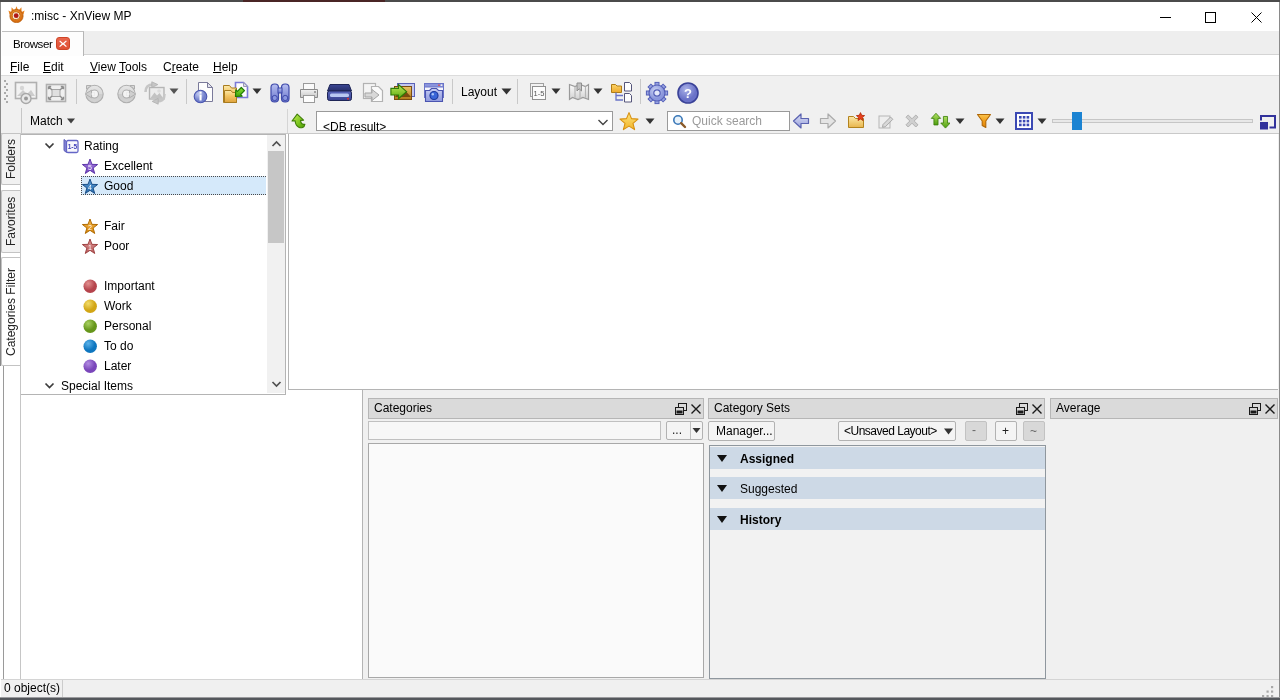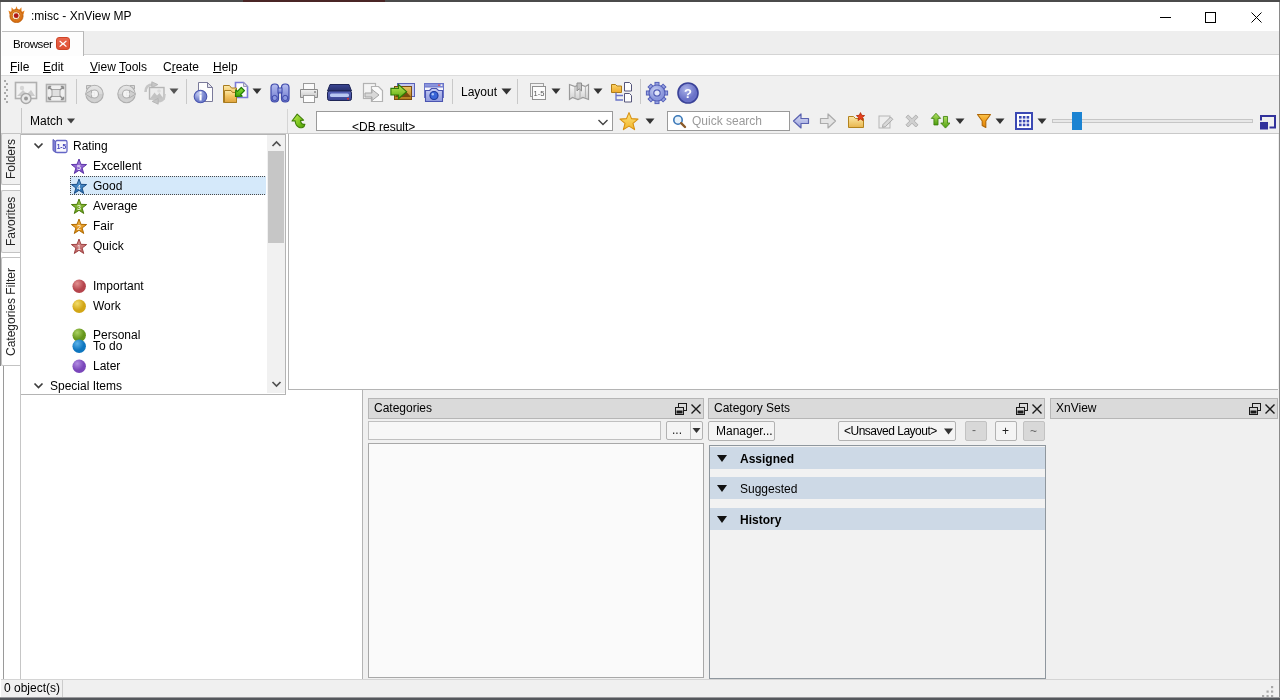--- a/index.html
+++ b/index.html
@@ -1,21 +1,21 @@
 <!DOCTYPE html>
 <html><head>
 <meta charset="utf-8">
 <style>
 * { margin:0; padding:0; box-sizing:border-box; }
 html,body { width:1280px; height:700px; overflow:hidden; }
 body { font-family:"Liberation Sans", sans-serif; font-size:12px; color:#000; background:#f0f0f0; }
 #app { position:absolute; left:0; top:0; width:1280px; height:700px; background:#fff; }
 .abs { position:absolute; }
 .vtab { writing-mode:vertical-rl; transform:rotate(180deg); text-align:center; color:#222; font-size:12px; line-height:17px; }
-.row { position:absolute; left:5px; width:291px; height:20px; }
+.row { position:absolute; left:16px; width:291px; height:20px; }
 .rtext { position:absolute; top:3px; font-size:12px; }
 </style>
 </head>
 <body>
 <div id="app">
 
   <div class="abs" style="left:0;top:0;width:1280px;height:2px;background:#4b4b4b;"></div>
   <div class="abs" style="left:243px;top:0;width:142px;height:2px;background:#4a2525;"></div>
 
   <div class="abs" style="left:1px;top:2px;width:1278px;height:29px;background:#ffffff;"></div>
@@ -347,21 +347,21 @@
           <linearGradient id="gArr" x1="0" y1="0" x2="1" y2="1">
             <stop offset="0%" stop-color="#c6ee5a"></stop>
             <stop offset="60%" stop-color="#7ac41c"></stop>
             <stop offset="100%" stop-color="#4a9a08"></stop>
           </linearGradient>
         </defs>
       <path d="M8.2 2.2 L14.6 8.2 L11.5 8.4 C11.8 11.8 13.5 12.8 15.9 12.2 C15.5 15.5 12.3 16.6 9.8 15.2 C7.2 13.8 6.3 11.3 6.2 8.9 L3 9 Z" fill="url(#gArr)" stroke="#3e7e06" stroke-width="1.1" stroke-linejoin="round"></path>
     </svg>
 
     <div style="position:absolute;left:316px;top:3px;width:297px;height:20px;background:#fff;border:1px solid #9a9a9a;"></div>
-    <div style="position:absolute;left:323px;top:12px;margin-left:29px;">&lt;DB result&gt;</div>
+    <div style="position:absolute;left:323px;top:12px;">&lt;DB result&gt;</div>
     <svg style="position:absolute;left:597px;top:11px;" width="12" height="7">
         <path d="M1.5 1 L6 5.5 L10.5 1" stroke="#444" stroke-width="1.4" fill="none"></path>
       </svg>
 
     <svg style="position:absolute;left:619px;top:3px;" width="20" height="20">
       <defs>
           <linearGradient id="gStarF" x1="0" y1="0" x2="0" y2="1">
             <stop offset="0%" stop-color="#fde47c"></stop>
             <stop offset="100%" stop-color="#f2b429"></stop>
           </linearGradient>
@@ -560,60 +560,53 @@
 
     <div class="row" style="top:41px;">
       <div style="position:absolute;left:44px;top:0px;width:199px;height:19px;background:#d5e9fa;border:1px dotted #4a4a4a;"></div>
       <svg style="position:absolute;left:45px;top:2px;" width="16" height="17">
           <path d="M8 1 L9.94 6.33 L15.61 6.53 L11.14 10.02 L12.7 15.47 L8 12.3 L3.3 15.47 L4.86 10.02 L0.39 6.53 L6.06 6.33 Z" fill="url(#sBlu)" stroke="#1c4f87" stroke-width="1"></path>
           <text x="8" y="12" font-size="7" fill="#fff" text-anchor="middle" font-family="Liberation Sans">4</text>
         </svg>
       <span class="rtext" style="left:67px;">Good</span>
     </div>
 
-    <div class="row" style="top:61px;">
-      <svg style="position:absolute;left:45px;top:2px;" width="16" height="17">
-          <path d="M8 1 L9.94 6.33 L15.61 6.53 L11.14 10.02 L12.7 15.47 L8 12.3 L3.3 15.47 L4.86 10.02 L0.39 6.53 L6.06 6.33 Z" fill="url(#sGrn)" stroke="#4e7c0e" stroke-width="1"></path>
-          <text x="8" y="12" font-size="7" fill="#fff" text-anchor="middle" font-family="Liberation Sans">3</text>
-        </svg>
-      <span class="rtext" style="left:67px;">Average</span>
-    </div>
 
     <div class="row" style="top:81px;">
       <svg style="position:absolute;left:45px;top:2px;" width="16" height="17">
           <path d="M8 1 L9.94 6.33 L15.61 6.53 L11.14 10.02 L12.7 15.47 L8 12.3 L3.3 15.47 L4.86 10.02 L0.39 6.53 L6.06 6.33 Z" fill="url(#sOra)" stroke="#b06c04" stroke-width="1"></path>
           <text x="8" y="12" font-size="7" fill="#fff" text-anchor="middle" font-family="Liberation Sans">2</text>
         </svg>
       <span class="rtext" style="left:67px;">Fair</span>
     </div>
 
     <div class="row" style="top:101px;">
       <svg style="position:absolute;left:45px;top:2px;" width="16" height="17">
           <path d="M8 1 L9.94 6.33 L15.61 6.53 L11.14 10.02 L12.7 15.47 L8 12.3 L3.3 15.47 L4.86 10.02 L0.39 6.53 L6.06 6.33 Z" fill="url(#sRed)" stroke="#9e4343" stroke-width="1"></path>
           <text x="8" y="12" font-size="7" fill="#fff" text-anchor="middle" font-family="Liberation Sans">1</text>
         </svg>
-      <span class="rtext" style="left:67px;">Quick</span>
+      <span class="rtext" style="left:67px;">Poor</span>
     </div>
 
 
     <div class="row" style="top:141px;">
       <svg style="position:absolute;left:46px;top:3px;" width="15" height="15">
           <circle cx="7.2" cy="7.2" r="6.7" fill="url(#gRed)"></circle>
         </svg>
       <span class="rtext" style="left:67px;">Important</span>
     </div>
 
     <div class="row" style="top:161px;">
       <svg style="position:absolute;left:46px;top:3px;" width="15" height="15">
           <circle cx="7.2" cy="7.2" r="6.7" fill="url(#gYel)"></circle>
         </svg>
       <span class="rtext" style="left:67px;">Work</span>
     </div>
 
-    <div class="row" style="top:181px;margin-top:9px;">
+    <div class="row" style="top:181px;">
       <svg style="position:absolute;left:46px;top:3px;" width="15" height="15">
           <circle cx="7.2" cy="7.2" r="6.7" fill="url(#gGrn)"></circle>
         </svg>
       <span class="rtext" style="left:67px;">Personal</span>
     </div>
 
     <div class="row" style="top:201px;">
       <svg style="position:absolute;left:46px;top:3px;" width="15" height="15">
           <circle cx="7.2" cy="7.2" r="6.7" fill="url(#gBlu)"></circle>
         </svg>
@@ -698,21 +691,21 @@
       <path d="M1 1 L11 1 L6 8 Z" fill="#111"></path>
     </svg>
   <div class="abs" style="left:740px;top:482px;font-weight:normal;">Suggested</div>
   <div class="abs" style="left:710px;top:508px;width:335px;height:22px;background:#cdd9e6;"></div>
   <svg class="abs" style="left:716px;top:515px;" width="12" height="9">
       <path d="M1 1 L11 1 L6 8 Z" fill="#111"></path>
     </svg>
   <div class="abs" style="left:740px;top:513px;font-weight:bold;">History</div>
 
   <div class="abs" style="left:1050px;top:398px;width:228px;height:21px;background:#dadada;border:1px solid #b6b6b6;"></div>
-  <div class="abs" style="left:1056px;top:401px;">XnView</div>
+  <div class="abs" style="left:1056px;top:401px;">Average</div>
   <svg class="abs" style="left:1248px;top:402px;" width="14" height="14">
     <rect x="4.5" y="1.5" width="8" height="7" fill="none" stroke="#1a1a1a"></rect>
     <rect x="1.5" y="5.5" width="8" height="7" fill="#d4d4d4" stroke="#1a1a1a"></rect>
     <rect x="2.5" y="8.5" width="6" height="3" fill="#1a1a1a"></rect>
   </svg>
   <svg class="abs" style="left:1263px;top:402px;" width="14" height="14">
     <path d="M2.5 2.5 L11.5 11.5 M11.5 2.5 L2.5 11.5" stroke="#1a1a1a" stroke-width="1.4"></path>
   </svg>
 
   <div class="abs" style="left:1px;top:679px;width:1278px;height:18px;background:#f0f0f0;border-top:1px solid #d4d4d4;"></div>

